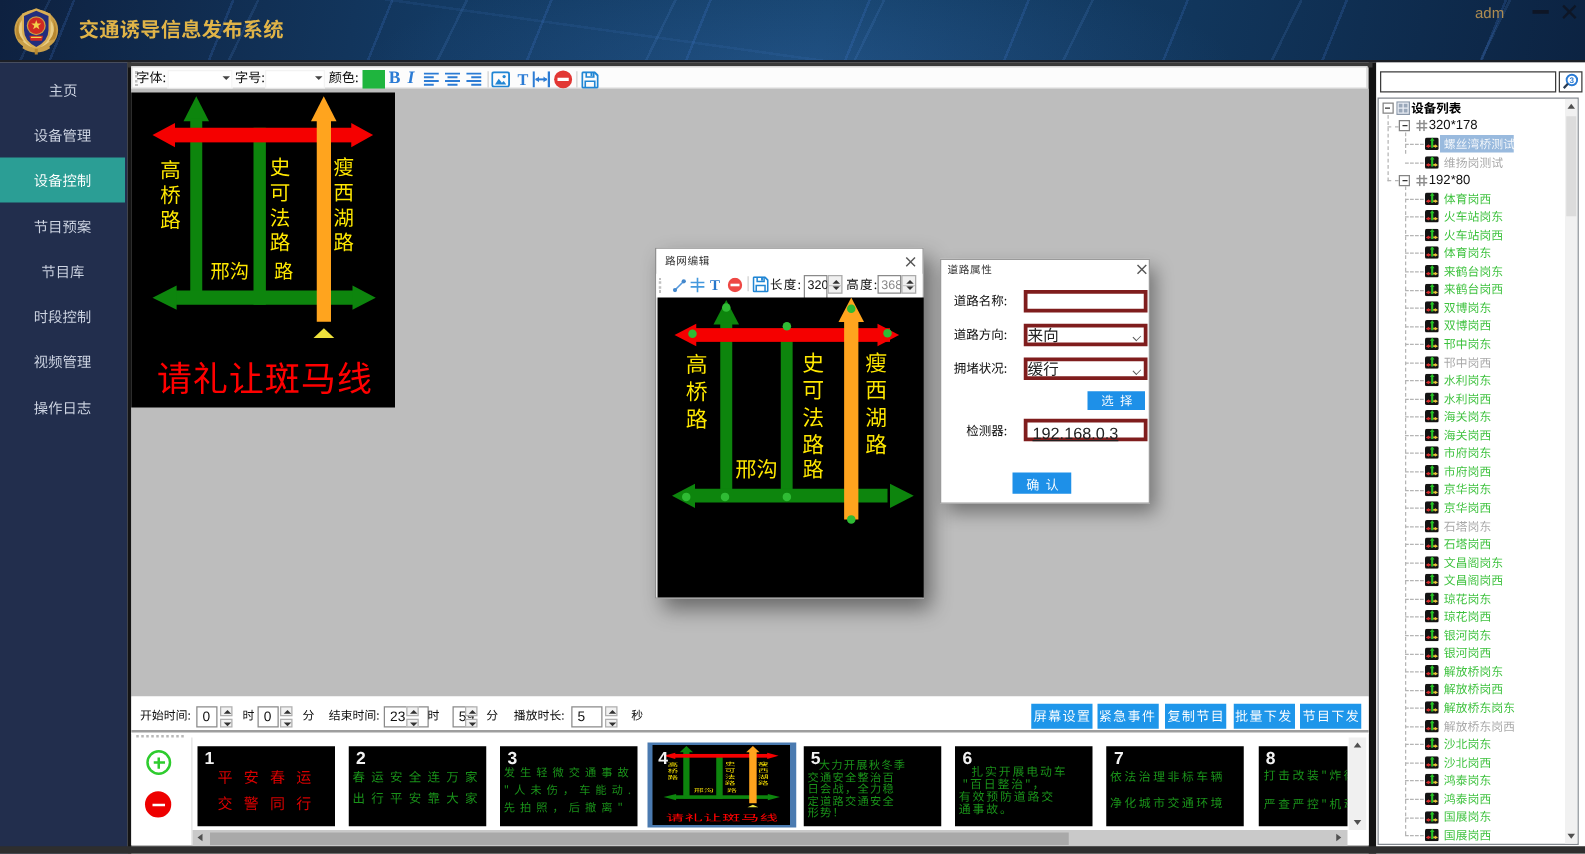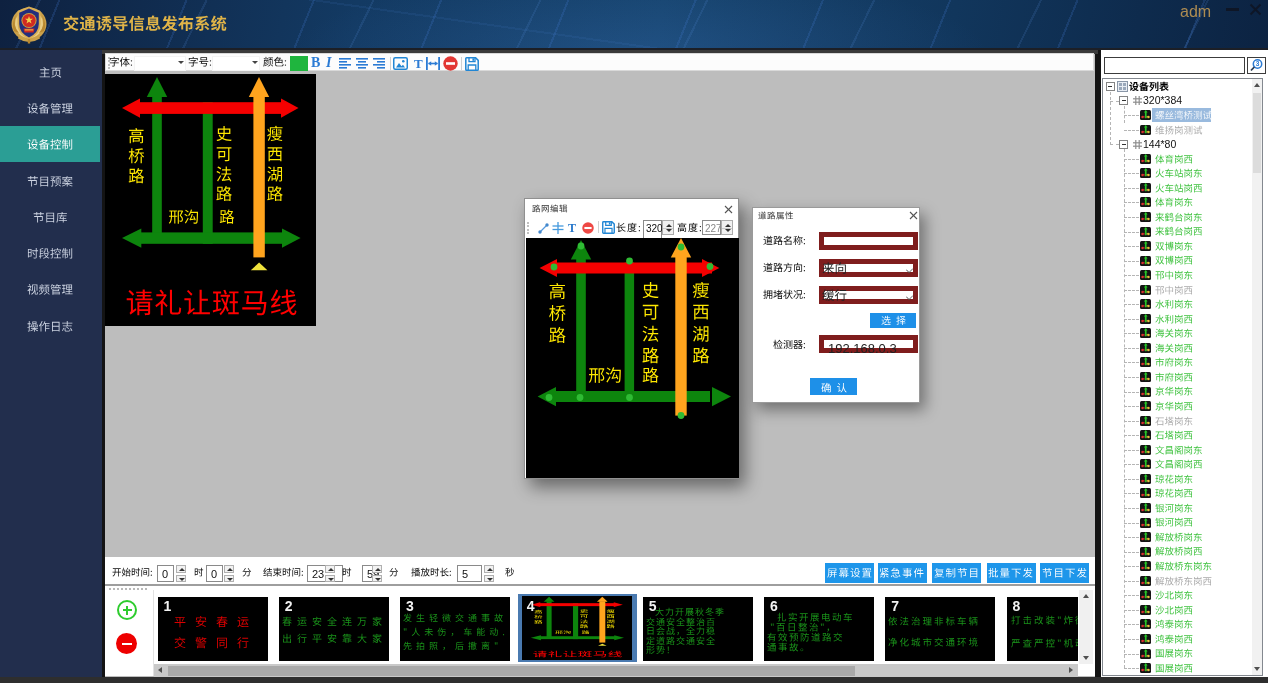--- a/index.html
+++ b/index.html
@@ -10,21 +10,21 @@
 
 
 #header { left:0; top:0; width:1268px; height:50px;
   background:
     radial-gradient(ellipse 500px 120px at 640px 55px, rgba(70,130,210,.22), rgba(0,0,0,0) 70%),
     repeating-linear-gradient(112deg, rgba(0,0,0,0) 0 54px, rgba(64,118,205,.22) 54px 56px, rgba(0,0,0,0) 56px 118px),
     repeating-linear-gradient(-64deg, rgba(0,0,0,0) 0 74px, rgba(84,138,215,.16) 74px 76px, rgba(0,0,0,0) 76px 150px),
     repeating-linear-gradient(8deg, rgba(0,0,0,0) 0 90px, rgba(64,118,195,.13) 90px 92px, rgba(0,0,0,0) 92px 200px),
     linear-gradient(100deg, #0e2140 0%, #133a63 28%, #16436d 52%, #11365c 75%, #0c2342 100%);
   border-bottom:2px solid #1c1f26; }
-#adm { left:1180px; top:3px; font-size:16px; color:#ad8c52; }
+#adm { left:1180px; top:3px; font-size:12px; color:#ad8c52; }
 #btnmin { left:1226px; top:8px; width:13px; height:3px; background:#0e1626; }
 
 
 #sidebar { left:0; top:50px; width:102px; height:633px; background:#222e4d; }
 .mitem { position:absolute; left:0; width:100px; height:36px; line-height:36px;
   text-align:center; color:#cdd4e2; font-size:12px; }
 .mitem.sel { background:#2b9e95; color:#fff; }
 #lborder { left:102px; top:50px; width:3px; height:633px; background:#141414; }
 #rborder { left:1095px; top:50px; width:6px; height:633px; background:#131313; }
 #toolbar { left:105px; top:53px; width:989px; height:18px; background:#fcfcfc;
@@ -40,21 +40,21 @@
 
 #editwin { left:524px; top:198px; width:215px; height:281px; background:#fff;
   border:1px solid #909090; box-shadow:6px 8px 16px rgba(0,0,0,.45); }
 #edittools { position:absolute; left:0; top:20px; width:213px; height:19px; background:#fff; }
 #editcanvas { position:absolute; left:1px; top:39px; width:212.5px; height:240px; background:#000; }
 
 
 #dialog { left:752px; top:207px; width:168px; height:196px; background:#fff;
   border:1px solid #9a9a9a; box-shadow:5px 7px 14px rgba(0,0,0,.4); }
 .dinput { position:absolute; left:66px; width:99px; height:18px; background:#fff;
-  border:5px solid #7f1d1d; font-size:13px; color:#222; padding-left:4px; }
+  border:3px solid #7f1d1d; font-size:13px; color:#222; padding-left:4px;text-decoration:underline; }
 .dbtn { position:absolute; background:#1e90e8; color:#fff; font-size:11px;
   text-align:center; }
 
 
 #ctrlbar { left:105px; top:557px; width:990px; height:30px; background:#fff; }
 .cinput { position:absolute; top:8px; height:17px; background:#fff; border:1px solid #8a8a8a;
   font-size:11px; color:#111; padding:2px 0 0 4px; }
 .spin { position:absolute; top:8px; width:12px; height:17px; }
 .su { position:absolute; left:0; top:0; width:10px; height:7.5px; background:#f2f2f2; border:1px solid #b0b0b0; }
 .su:after { content:""; position:absolute; left:2px; top:2px; width:0; height:0;
@@ -494,21 +494,21 @@
         <path d="M4 1 V4.6 H10 V1" fill="none" stroke="#2186d4" stroke-width="1.3"></path>
         <rect x="7.4" y="1.4" width="1.6" height="2.4" fill="#2186d4"></rect>
         <path d="M3.2 13 V8 H10.8 V13" fill="none" stroke="#2186d4" stroke-width="1.3"></path>
       </svg>
       <div style="position:absolute;left:118px;top:1px;width:19px;height:33px;border:1px solid #8a8a8a;font-size:10px;color:#111;padding:2px 0 0 2px">320</div>
       <div style="position:absolute;left:137px;top:1px;width:12px;height:15px;border:1px solid #ababab;background:#f0f0f0">
         <div style="position:absolute;left:2.5px;top:2.5px;width:0;height:0;border-left:3px solid transparent;border-right:3px solid transparent;border-bottom:3.5px solid #333"></div>
         <div style="position:absolute;left:2.5px;bottom:2.5px;width:0;height:0;border-left:3px solid transparent;border-right:3px solid transparent;border-top:3.5px solid #333"></div>
         <div style="position:absolute;left:0;top:6.5px;width:100%;height:1px;background:#c9c9c9"></div>
       </div>
-      <div style="position:absolute;left:177px;top:1px;width:19px;height:15px;border:1px solid #8a8a8a;font-size:10px;color:#888;padding:2px 0 0 2px">227</div>
+      <div style="position:absolute;left:177px;top:1px;width:19px;height:15px;border:1px solid #8a8a8a;font-size:10px;color:#888;padding:2px 0 0 2px">368</div>
       <div style="position:absolute;left:196px;top:1px;width:12px;height:15px;border:1px solid #ababab;background:#f0f0f0">
         <div style="position:absolute;left:2.5px;top:2.5px;width:0;height:0;border-left:3px solid transparent;border-right:3px solid transparent;border-bottom:3.5px solid #333"></div>
         <div style="position:absolute;left:2.5px;bottom:2.5px;width:0;height:0;border-left:3px solid transparent;border-right:3px solid transparent;border-top:3.5px solid #333"></div>
         <div style="position:absolute;left:0;top:6.5px;width:100%;height:1px;background:#c9c9c9"></div>
       </div>
     </div>
     <div id="editcanvas">
       <svg width="211" height="240" viewBox="0 0 211 240" font-family="'Liberation Sans',sans-serif">
         <g fill="#0d850d">
           <polygon points="55,2 44.8,21.5 65.2,21.5"></polygon>
@@ -732,21 +732,21 @@
         <div style="position:absolute;left:1.5px;top:3px;width:4px;height:1px;background:#333"></div>
       </div>
     <svg style="position:absolute;left:29.5px;top:17.1px" width="9" height="9" viewBox="0 0 9 9">
         <g stroke="#8e8e8e" stroke-width="1.2">
           <line x1="2.8" y1="0" x2="2.8" y2="9"></line>
           <line x1="6.2" y1="0" x2="6.2" y2="9"></line>
           <line x1="0" y1="2.8" x2="9" y2="2.8"></line>
           <line x1="0" y1="6.2" x2="9" y2="6.2"></line>
         </g>
       </svg>
-    <div class="trow" style="left:40px;top:15.1px;color:#111;font-size:10.5px">320*384</div>
+    <div class="trow" style="left:40px;top:15.1px;color:#111;font-size:10.5px">320*178</div>
     <div style="position:absolute;left:21px;top:36.1px;width:15px;height:1px;border-top:1px dashed #b5b5b5"></div>
     <svg class="devicon" style="left:37px;top:31.1px" viewBox="0 0 11 10">
         <rect width="11" height="10" rx="1.5" fill="#141414"></rect>
         <rect x="4.9" y="1.8" width="1.7" height="6.4" fill="#27c327"></rect>
         <polygon points="5.75,0 3.9,2.6 7.6,2.6" fill="#27c327"></polygon>
         <polygon points="0.6,6.9 3.1,5.4 3.1,8.4" fill="#e03030"></polygon>
         <rect x="2.9" y="6.2" width="1.6" height="1.4" fill="#e03030"></rect>
         <polygon points="10.4,6.9 7.9,5.4 7.9,8.4" fill="#e8c53a"></polygon>
         <rect x="6.6" y="6.2" width="1.5" height="1.4" fill="#e8c53a"></rect>
       </svg>
@@ -781,21 +781,21 @@
         <div style="position:absolute;left:1.5px;top:3px;width:4px;height:1px;background:#333"></div>
       </div>
     <svg style="position:absolute;left:29.5px;top:60.7px" width="9" height="9" viewBox="0 0 9 9">
         <g stroke="#8e8e8e" stroke-width="1.2">
           <line x1="2.8" y1="0" x2="2.8" y2="9"></line>
           <line x1="6.2" y1="0" x2="6.2" y2="9"></line>
           <line x1="0" y1="2.8" x2="9" y2="2.8"></line>
           <line x1="0" y1="6.2" x2="9" y2="6.2"></line>
         </g>
       </svg>
-    <div class="trow" style="left:40px;top:58.7px;color:#111;font-size:10.5px">144*80</div>
+    <div class="trow" style="left:40px;top:58.7px;color:#111;font-size:10.5px">192*80</div>
     <div style="position:absolute;left:21px;top:79.8px;width:15px;height:1px;border-top:1px dashed #b5b5b5"></div>
     <svg class="devicon" style="left:37px;top:74.8px" viewBox="0 0 11 10">
         <rect width="11" height="10" rx="1.5" fill="#141414"></rect>
         <rect x="4.9" y="1.8" width="1.7" height="6.4" fill="#27c327"></rect>
         <polygon points="5.75,0 3.9,2.6 7.6,2.6" fill="#27c327"></polygon>
         <polygon points="0.6,6.9 3.1,5.4 3.1,8.4" fill="#e03030"></polygon>
         <rect x="2.9" y="6.2" width="1.6" height="1.4" fill="#e03030"></rect>
         <polygon points="10.4,6.9 7.9,5.4 7.9,8.4" fill="#e8c53a"></polygon>
         <rect x="6.6" y="6.2" width="1.5" height="1.4" fill="#e8c53a"></rect>
       </svg>

